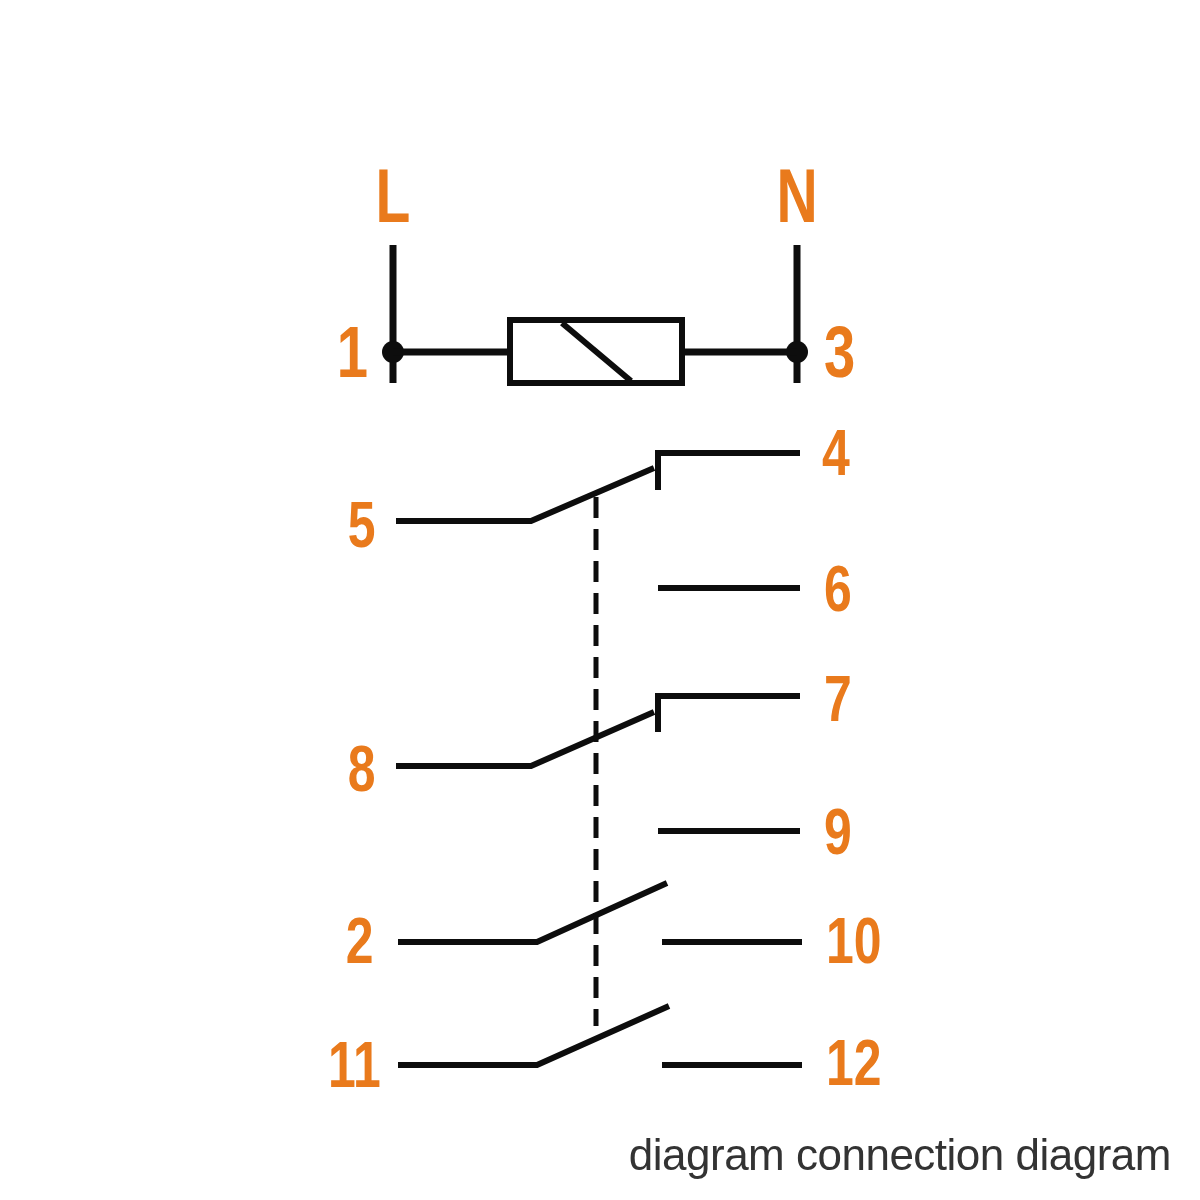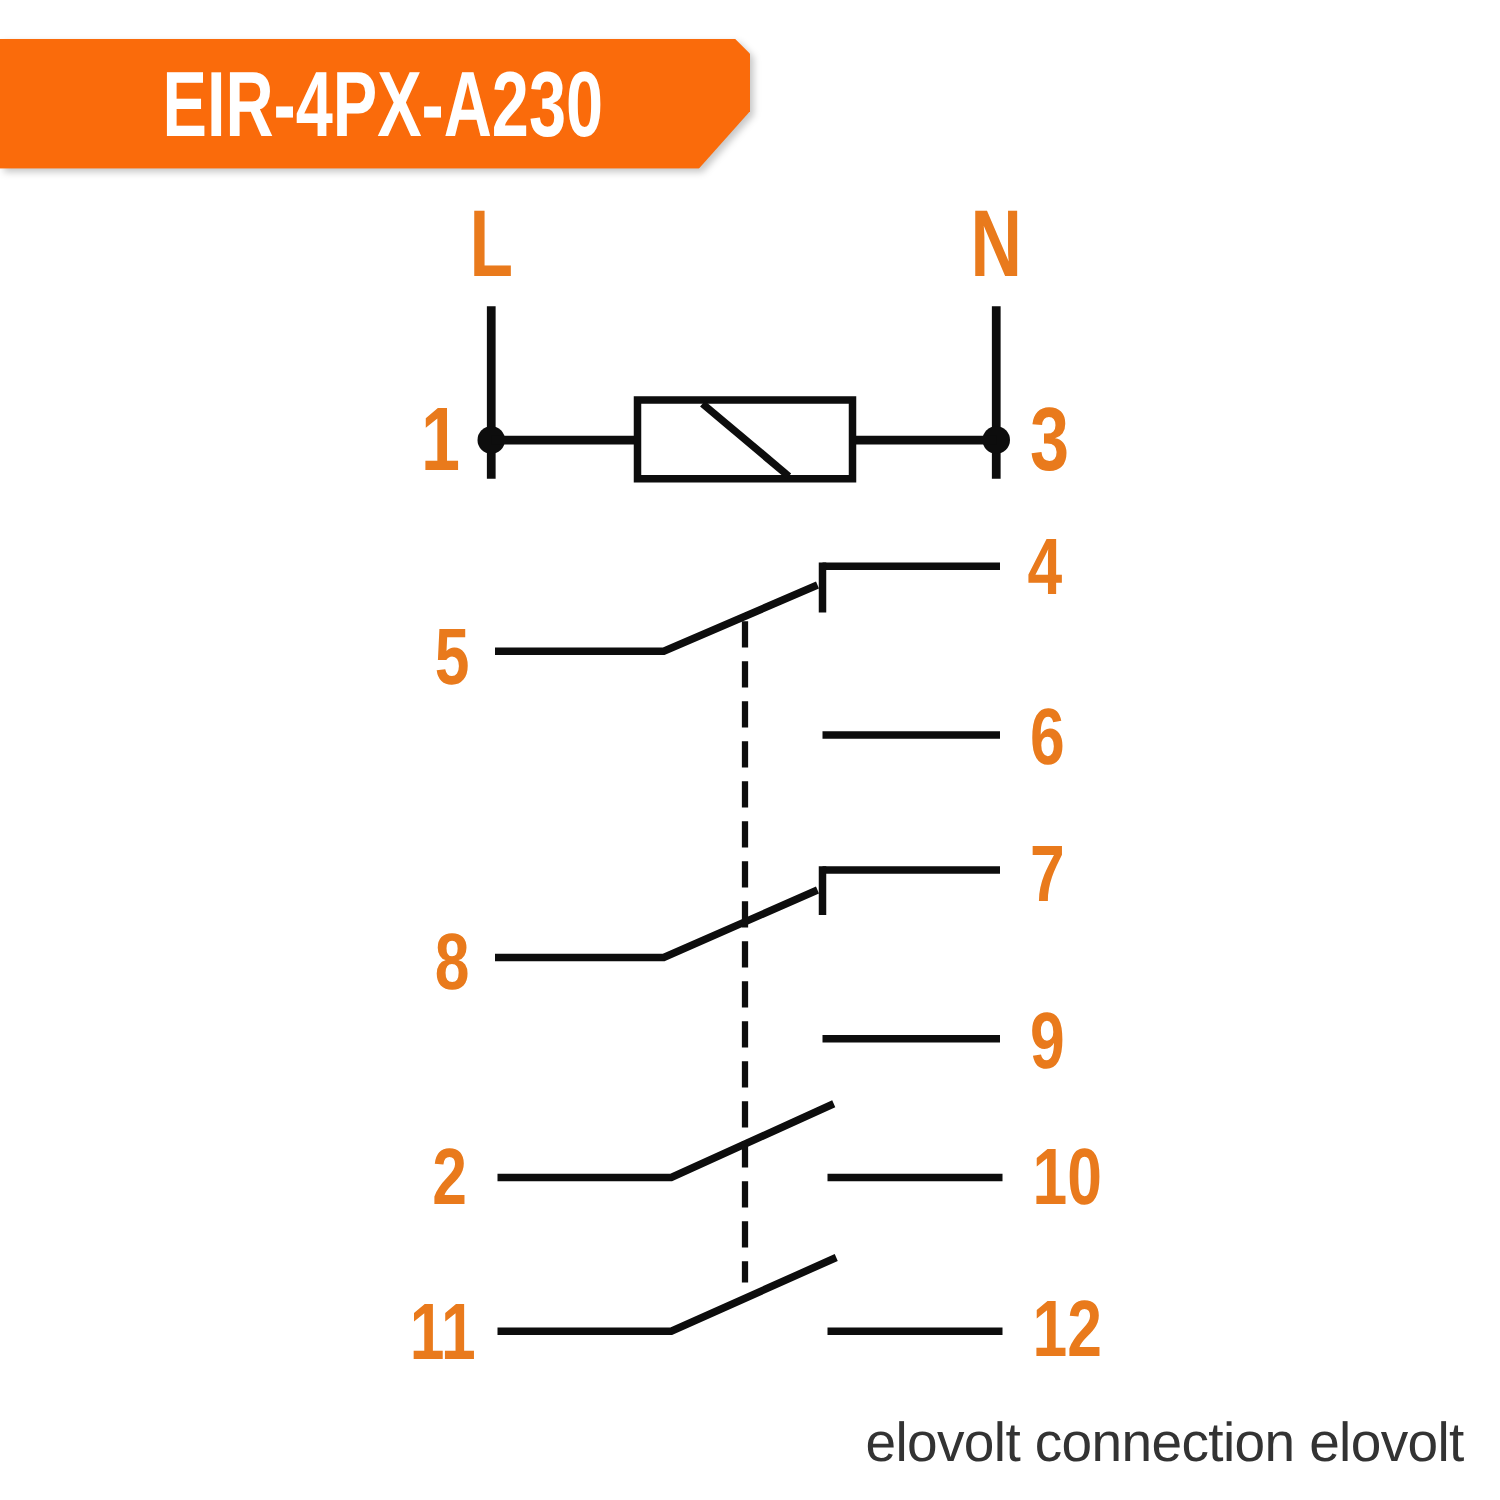--- a/index.html
+++ b/index.html
@@ -73,25 +73,20 @@
     color:var(--footer-text);
     font-size:44px;font-weight:400;
     letter-spacing:-0.5px;white-space:nowrap;
   }
 </style>
 </head>
 <body>
 
 <div class="stage">
 
-  <div class="banner-wrap">
-    <div class="banner" style="top:3px;">
-      <span class="banner-text">EIR-4PX-A230</span>
-    </div>
-  </div>
 
   <svg class="circuit" viewBox="0 0 1200 1200">
 
     <line class="wire-thick" x1="393" y1="245" x2="393" y2="383"></line>
     <line class="wire-thick" x1="797" y1="245" x2="797" y2="383"></line>
     <circle class="dot" cx="393" cy="352" r="11"></circle>
     <circle class="dot" cx="797" cy="352" r="11"></circle>
 
     <line class="wire-thick" x1="393" y1="352" x2="510" y2="352"></line>
     <line class="wire-thick" x1="682" y1="352" x2="797" y2="352"></line>
@@ -130,15 +125,15 @@
   <div class="lbl lbl-left" style="right:824px;top:769px;">8</div>
   <div class="lbl lbl-right" style="left:824px;top:699px;">7</div>
   <div class="lbl lbl-right" style="left:824px;top:832px;">9</div>
 
   <div class="lbl lbl-left" style="right:826px;top:941px;">2</div>
   <div class="lbl lbl-right" style="left:826px;top:941px;">10</div>
 
   <div class="lbl lbl-left" style="right:819px;top:1065px;">11</div>
   <div class="lbl lbl-right" style="left:826px;top:1063px;">12</div>
 
-  <div class="footer">elovolt connection elovolt</div>
+  <div class="footer">diagram connection diagram</div>
 
 </div>
 
 </body></html>

